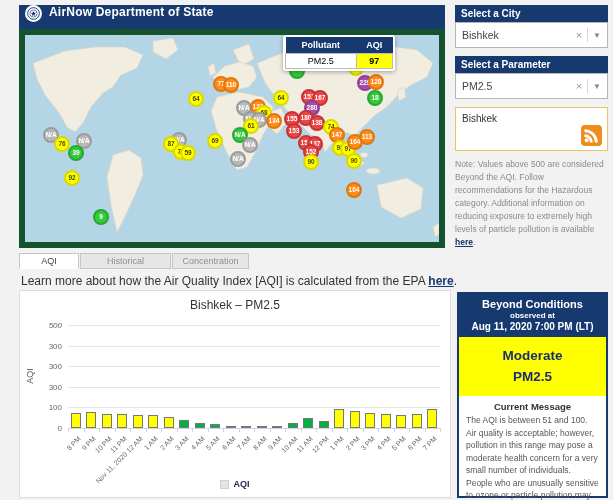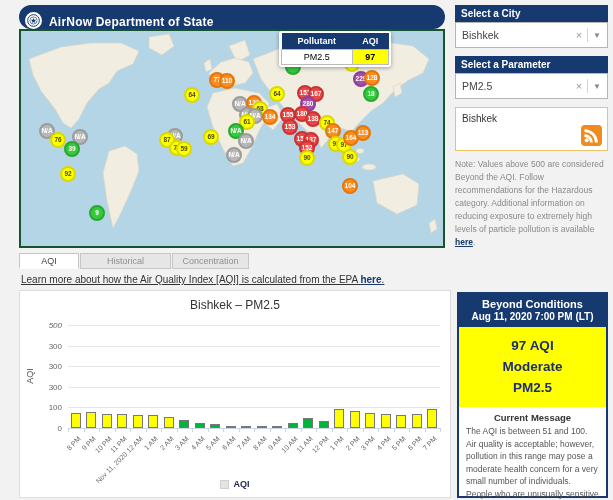--- a/index.html
+++ b/index.html
@@ -2,28 +2,28 @@
 <html><head>
 <meta charset="utf-8">
 <style>
   * { margin:0; padding:0; box-sizing:border-box; }
   html,body { width:613px; height:500px; overflow:hidden; background:#f2f2f2;
               font-family:"Liberation Sans", sans-serif; }
   #canvas { position:relative; width:613px; height:500px; background:#f2f2f2; }
 
   
   .app-header { position:absolute; left:19px; top:5px; width:426px; height:24px;
-                background:#16396f; display:flex; align-items:flex-end; padding-left:6px;border-radius:12px; }
+                background:#16396f; display:flex; align-items:flex-start; padding-left:6px; }
   .seal { width:17px; height:17px; border-radius:50%; background:#fff;
           display:flex; align-items:center; justify-content:center; margin-right:7px; }
   .app-title { color:#fff; font-weight:bold; font-size:12px; letter-spacing:.2px; }
 
   
   .map { position:absolute; left:19px; top:29px; width:426px; height:219px;
-         background:#b4d5e5; border:2px solid #14532d; overflow:hidden; }
+         background:#b4d5e5; border:6px solid #14532d; overflow:hidden; }
   .map svg.world { position:absolute; left:0; top:0; }
   .marker { position:absolute; width:16px; height:16px; border-radius:50%;
             border:2px solid; transform:translate(-50%,-50%);
             display:flex; align-items:center; justify-content:center;
             font-size:6.5px; font-weight:bold; line-height:1; cursor:pointer; }
   .m-green  { background:#35c93c; border-color:#2aa731; color:#fff; }
   .m-yellow { background:#ffff00; border-color:#d9d900; color:#4a4a00; }
   .m-orange { background:#ff8c1a; border-color:#e0770f; color:#fff; }
   .m-red    { background:#ea4747; border-color:#c93333; color:#fff; }
   .m-purple { background:#a64ca6; border-color:#8f3f97; color:#fff; }
@@ -38,21 +38,21 @@
 
   
   .tabs { position:absolute; left:19px; top:253px; display:flex; }
   .tab  { height:16px; font-size:9px; display:flex; align-items:center; justify-content:center;
           border:1px solid #c6c6c6; background:#e6e6e6; color:#8f8f8f; cursor:pointer; }
   .tab.active { background:#fff; color:#444; border-bottom-color:#fff; }
   .tab:nth-child(1){ width:60px; }
   .tab:nth-child(2){ width:91px; margin-left:1px; }
   .tab:nth-child(3){ width:77px; margin-left:1px; }
 
-  .learn-more { position:absolute; left:21px; top:274px; font-size:10px; color:#333;text-decoration:underline; }
+  .learn-more { position:absolute; left:21px; top:274px; font-size:12px; color:#333; }
   a.inline-link { color:#16396f; font-weight:bold; text-decoration:underline; cursor:pointer; }
 
   
   .chart-panel { position:absolute; left:19px; top:290px; width:432px; height:208px;
                  background:#fff; border:1px solid #ddd; }
   .chart-title { text-align:center; margin-top:7px; font-size:12px; color:#333; }
   .y-axis-title { position:absolute; left:2px; top:80px; font-size:9px; color:#555;
                   transform:rotate(-90deg); }
   .plot { position:absolute; left:48px; top:34px; width:372px; height:103px; }
   .gridline { position:absolute; left:0; width:100%; height:1px; background:#e6e6e6; }
@@ -342,24 +342,24 @@
       <path d="M4 10.5 a9.5 9.5 0 0 1 9.5 9.5 h-3.2 a6.3 6.3 0 0 0 -6.3 -6.3 z" fill="#fff"></path>
       <path d="M4 4.8 a15.2 15.2 0 0 1 15.2 15.2 h-3.2 a12 12 0 0 0 -12 -12 z" fill="#fff"></path>
     </svg>
   </div>
 
   <div class="note"><span>Note: Values above 500 are considered Beyond the AQI. Follow recommendations for the Hazardous category. Additional information on reducing exposure to extremely high levels of particle pollution is available </span><a class="inline-link">here</a><span>.</span></div>
 
   <div class="cc">
     <div class="cc-head">
       <div class="l1">Beyond Conditions</div>
+      <div class="l2">observed at</div>
       <div class="l3">Aug 11, 2020 7:00 PM (LT)</div>
     </div>
     <div class="cc-aqi">
-      <div>97 AQI</div>
       <div>Moderate</div>
       <div>PM2.5</div>
     </div>
     <div class="cc-health-title">Current Message</div>
     <div class="cc-health-text">The AQI is between 51 and 100. Air quality is acceptable; however, pollution in this range may pose a moderate health concern for a very small number of individuals. People who are unusually sensitive to ozone or particle pollution may experience respiratory symptoms.</div>
   </div>
 
 </div>
 
 </body></html>

